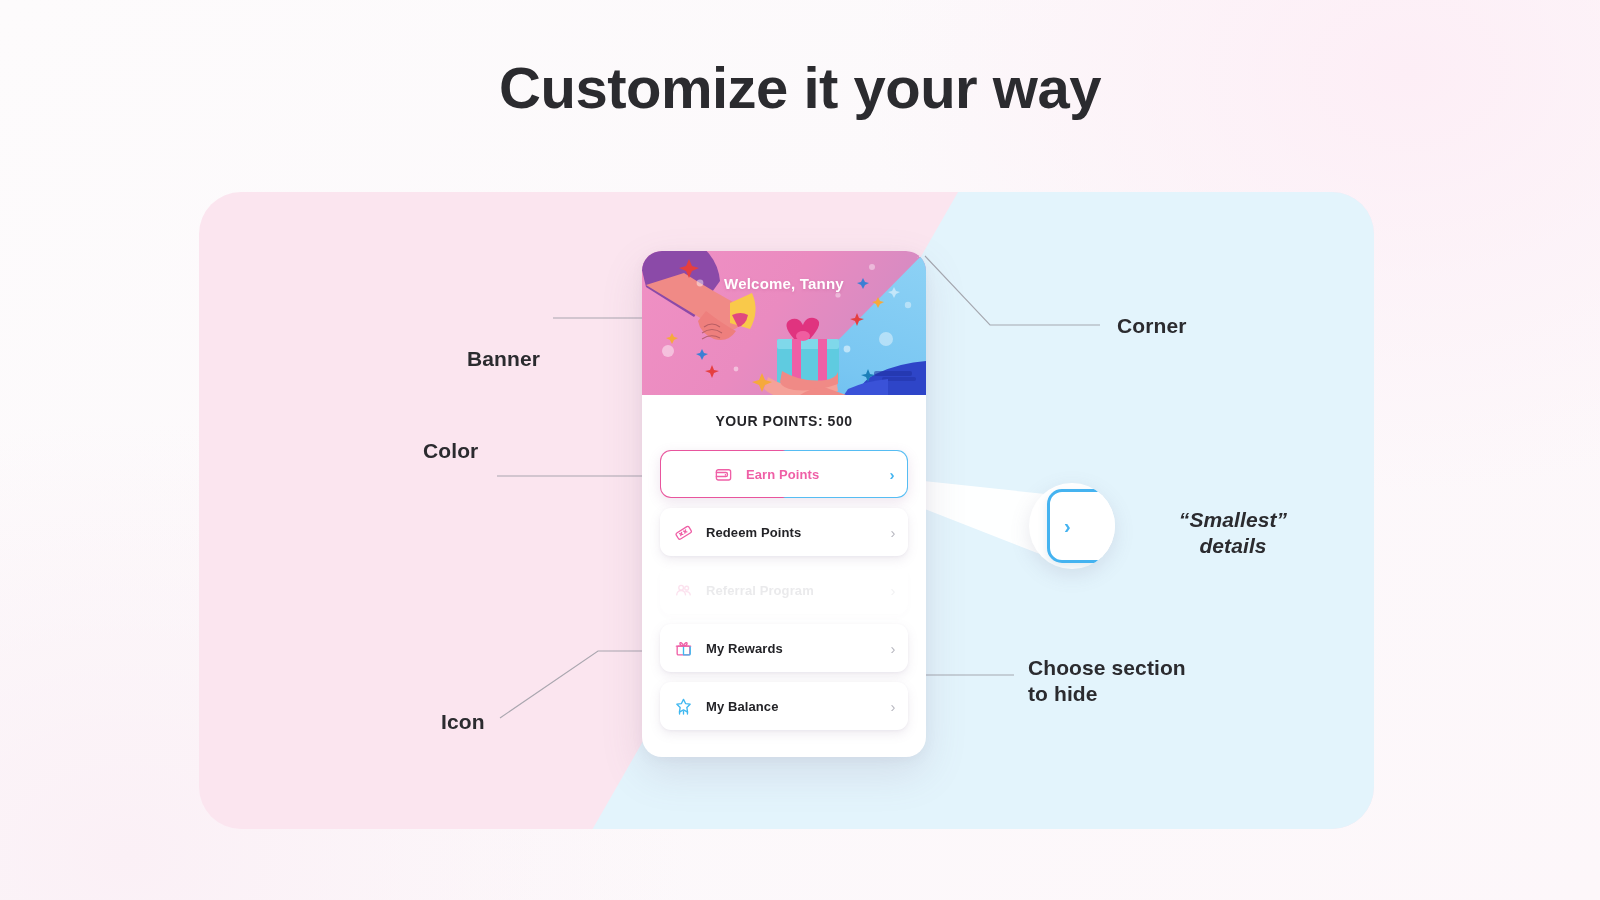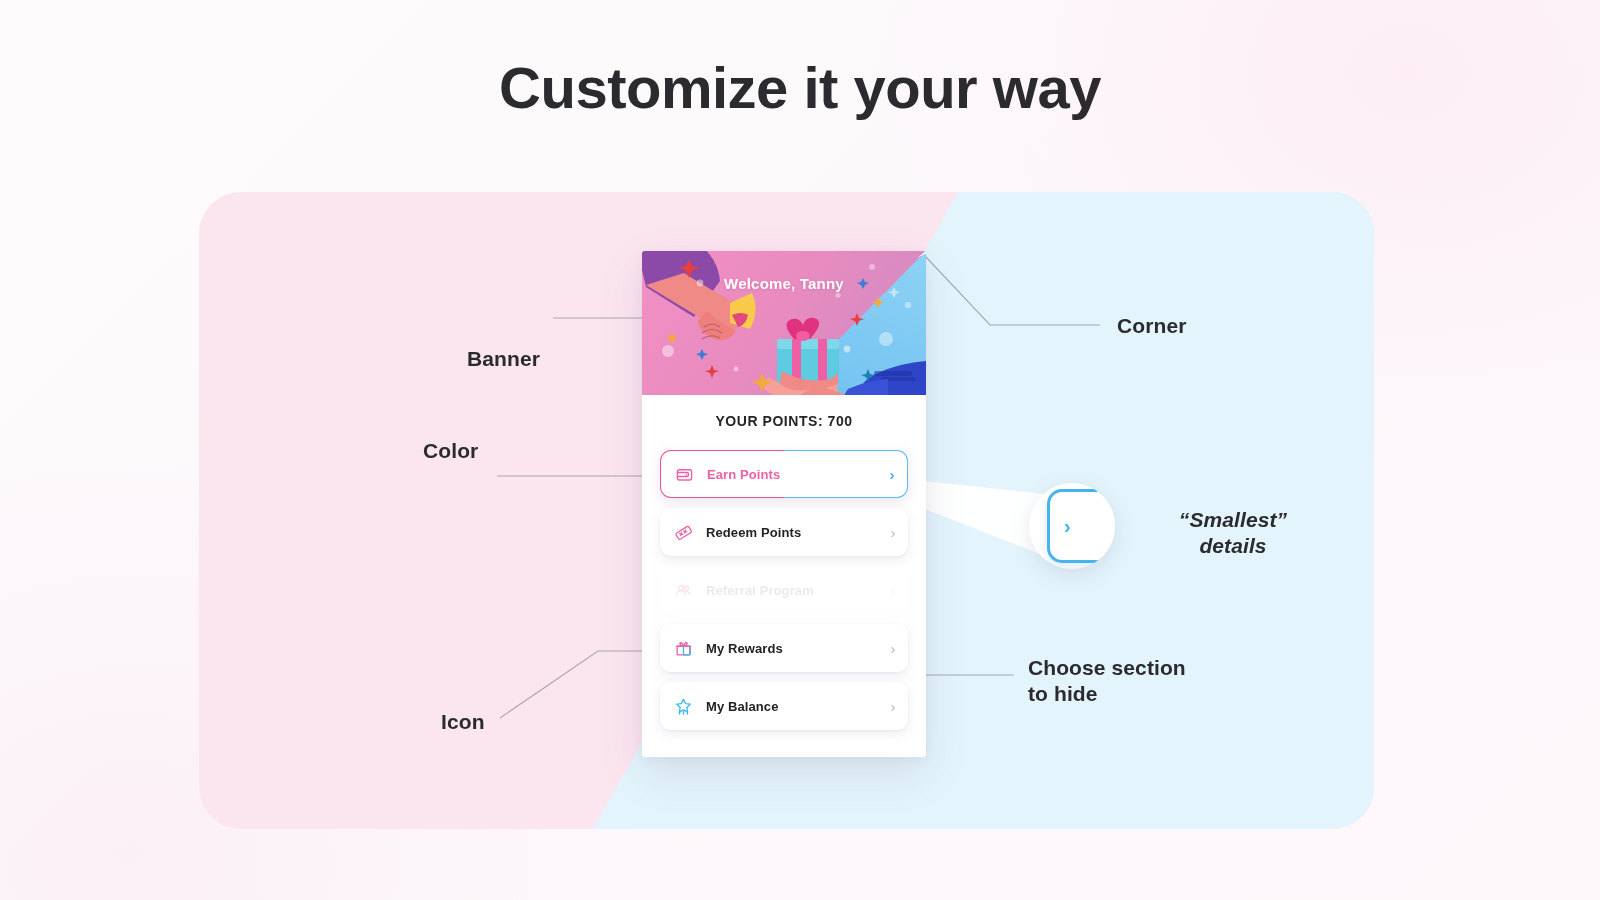--- a/index.html
+++ b/index.html
@@ -41,21 +41,21 @@
   .panel-blue{
     position:absolute; inset:0;
     background:#e3f4fc;
     clip-path: polygon(64.6% 0%, 100% 0%, 100% 100%, 33.5% 100%);
   }
 
   
   .card{
     position:absolute; left:642px; top:251px;
     width:284px; height:506px;
-    border-radius:3px;
+    border-radius:20px;
     background:#ffffff;
     box-shadow:0 16px 42px rgba(130,110,140,0.16), 0 3px 12px rgba(130,110,140,0.07);
     overflow:hidden;
     z-index:6;
   }
   .banner{
     position:absolute; left:0; top:0; width:284px; height:144px;
     overflow:hidden;
   }
   .banner-pink{
@@ -111,20 +111,21 @@
     color:#b8b8c0;
   }
 
   
   .menu-item.active{
     box-shadow:0 4px 13px rgba(150,90,150,0.16);
     background:
       linear-gradient(#fff,#fff) padding-box,
       linear-gradient(to right,#e8559d 0%,#e8559d 49.5%,#56bdf3 50.5%,#56bdf3 100%) border-box;
     border:1.8px solid transparent;
+    padding-left:39px;
   }
   .menu-item.active .mi-label{ color:#ef5fa6; }
   .menu-item.active .mi-chev{ color:#43b4f0; font-weight:bold; }
 
   .menu-item.hidden-row{ opacity:0.18; box-shadow:0 3px 9px rgba(140,110,150,0.10); }
   .menu-item.hidden-row .mi-label{ color:#8f8f99; }
 
   .chev{ font-size:15px; line-height:1; font-family:"Liberation Sans", sans-serif; }
   .magnifier{
     position:absolute; left:1029px; top:483px;
@@ -251,21 +252,21 @@
         <circle cx="244" cy="88" r="7" fill="#fff" opacity="0.42"></circle>
         <circle cx="266" cy="54" r="3.2" fill="#fff" opacity="0.4"></circle>
       </g>
     </svg>
 
     <div class="banner-divider"></div>
 
     <div class="welcome">Welcome, Tanny</div>
   </div>
 
-  <div class="points">YOUR POINTS: 700</div>
+  <div class="points">YOUR POINTS: 500</div>
 
   <div class="menu">
 
     <div class="menu-item active">
       <span class="mi-icon">
         <svg width="19" height="19" viewBox="0 0 24 24" fill="none" stroke="#ef5fa6" stroke-width="1.7" stroke-linecap="round" stroke-linejoin="round">
           <rect x="3" y="6" width="18" height="13" rx="2.5"></rect>
           <path d="M3 9.5h12a2 2 0 0 1 2 2v1a2 2 0 0 1-2 2H3"></path>
           <circle cx="14.5" cy="12.5" r="1" fill="#ef5fa6" stroke="none"></circle>
         </svg>

